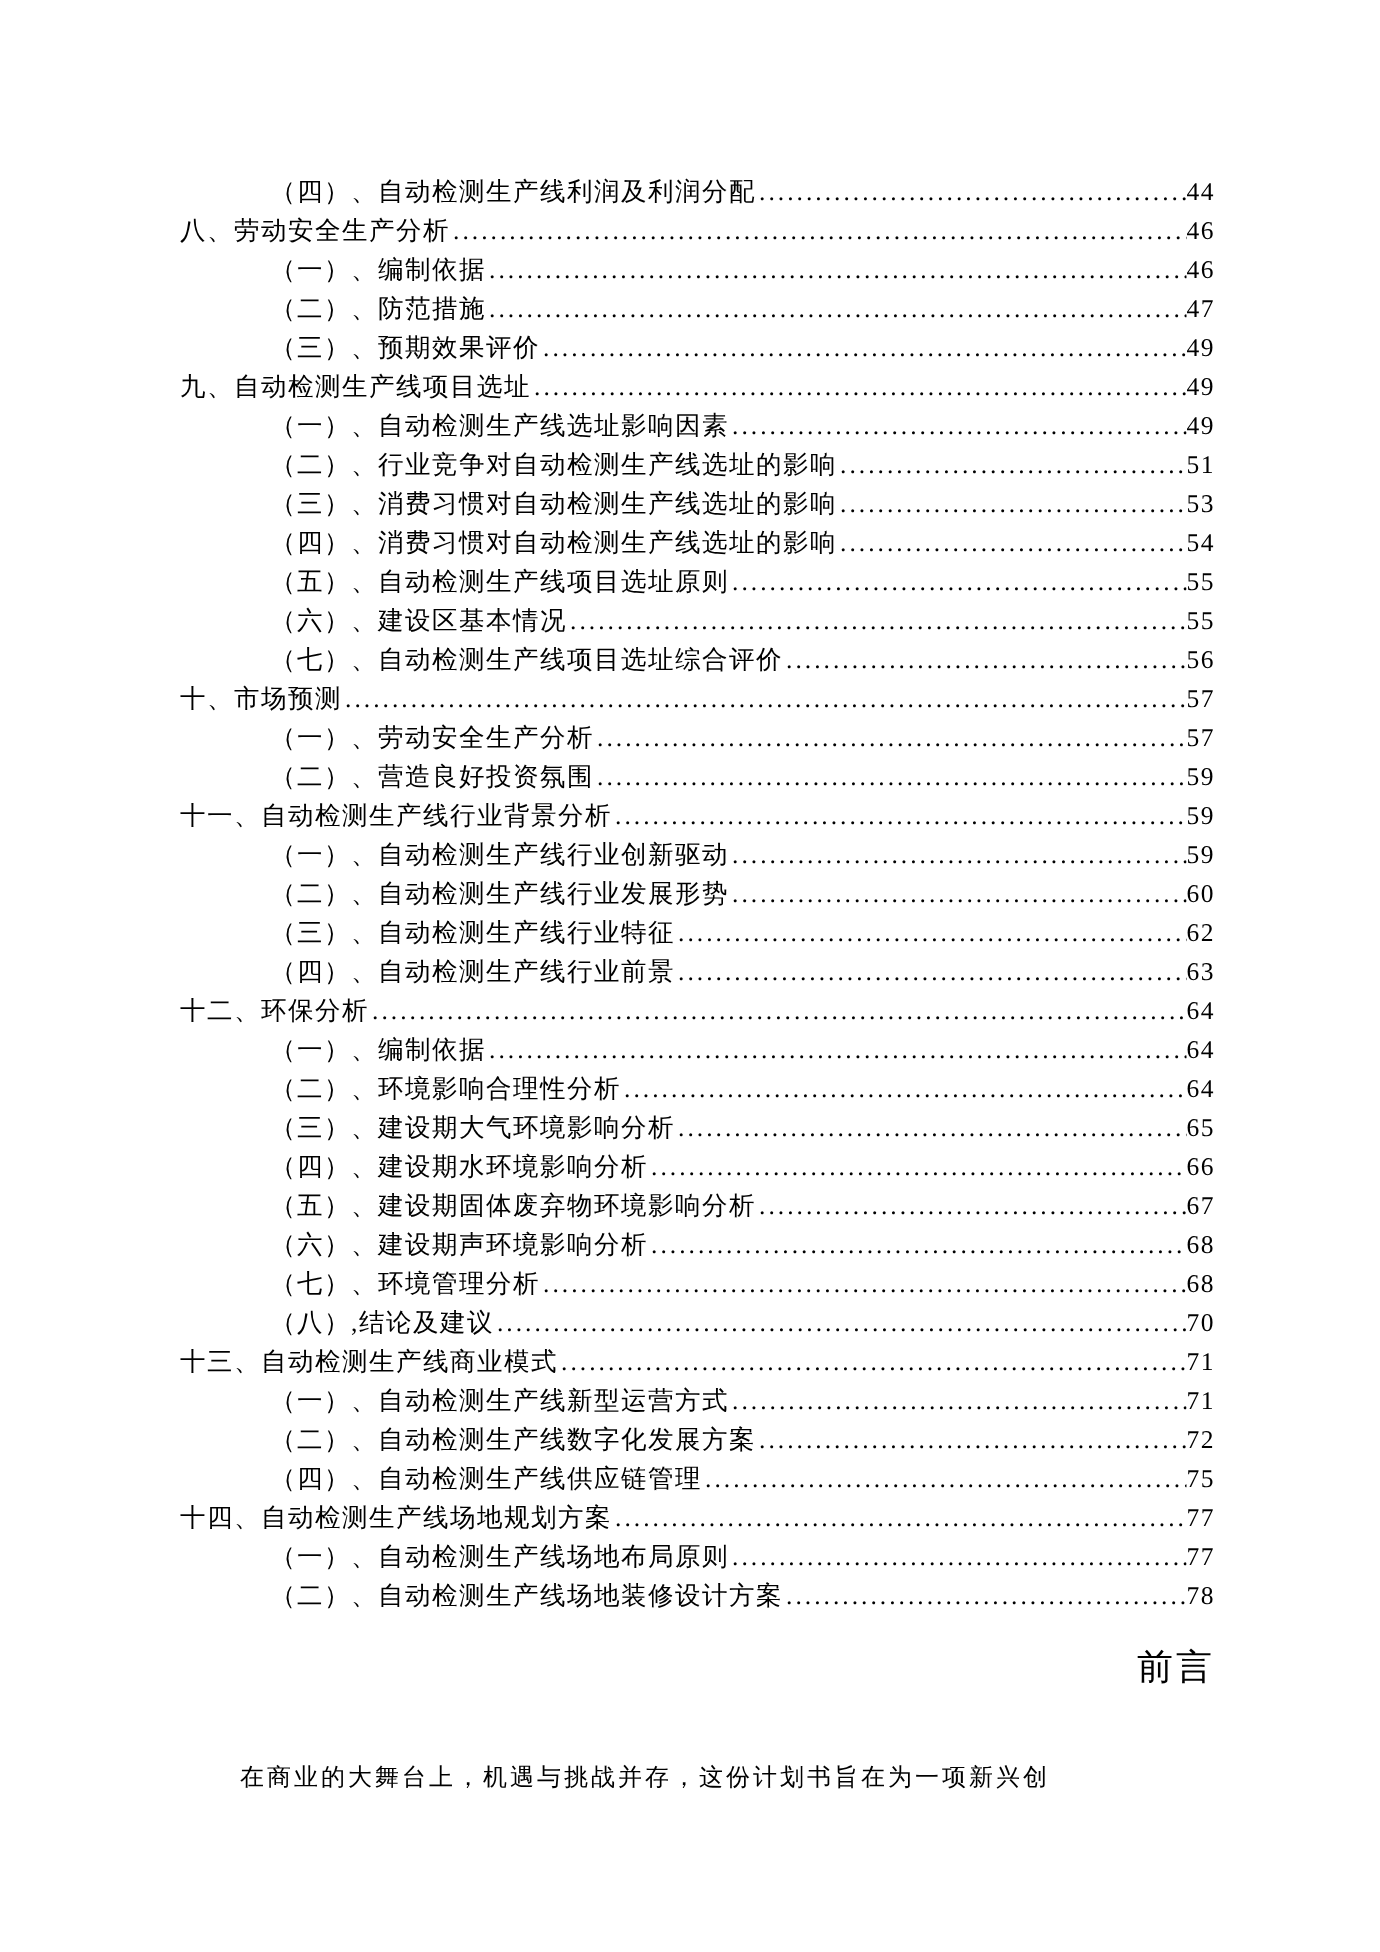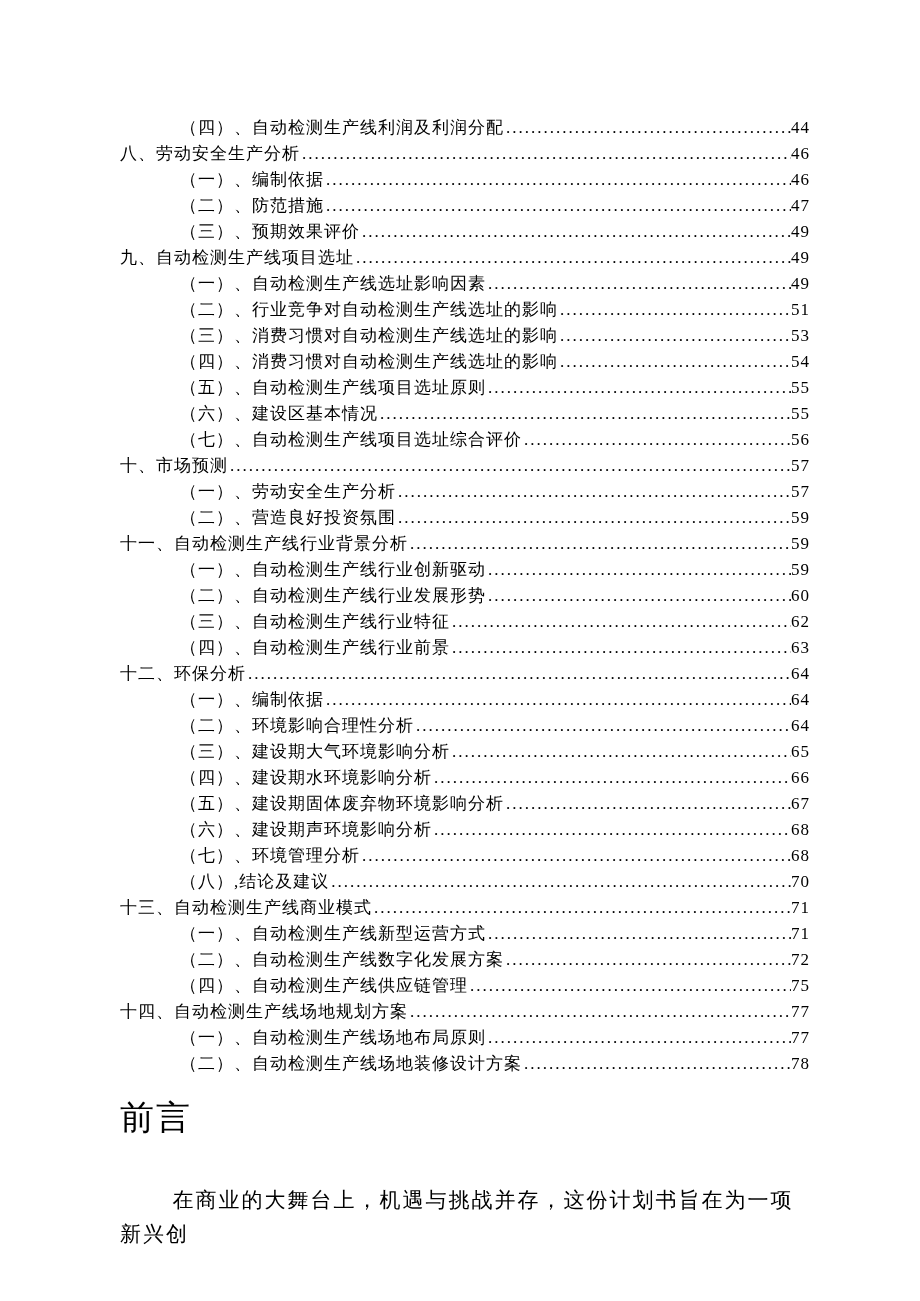--- a/index.html
+++ b/index.html
@@ -34,28 +34,28 @@
   }
   .toc-dots::before {
     content: "..................................................................................................................................................................";
   }
   .toc-page {
     flex: 0 0 auto;
   }
   .indent-0 { padding-left: 0px; justify-content: center; }
   .indent-2 { padding-left: 60px; }
   .heading {
-    font-size: 34px;
-    text-align: left;
+    font-size: 24px;
+    text-align: right;
     margin-top: 18px;
     margin-bottom: 42px;
     letter-spacing: 2px;
   }
   .body-text {
-    font-size: 21px;
+    font-size: 16px;
     line-height: 34px;
     text-indent: 2.5em;
     letter-spacing: 2px;
   }
 </style>
 </head>
 <body>
 
 <div class="page">
 

